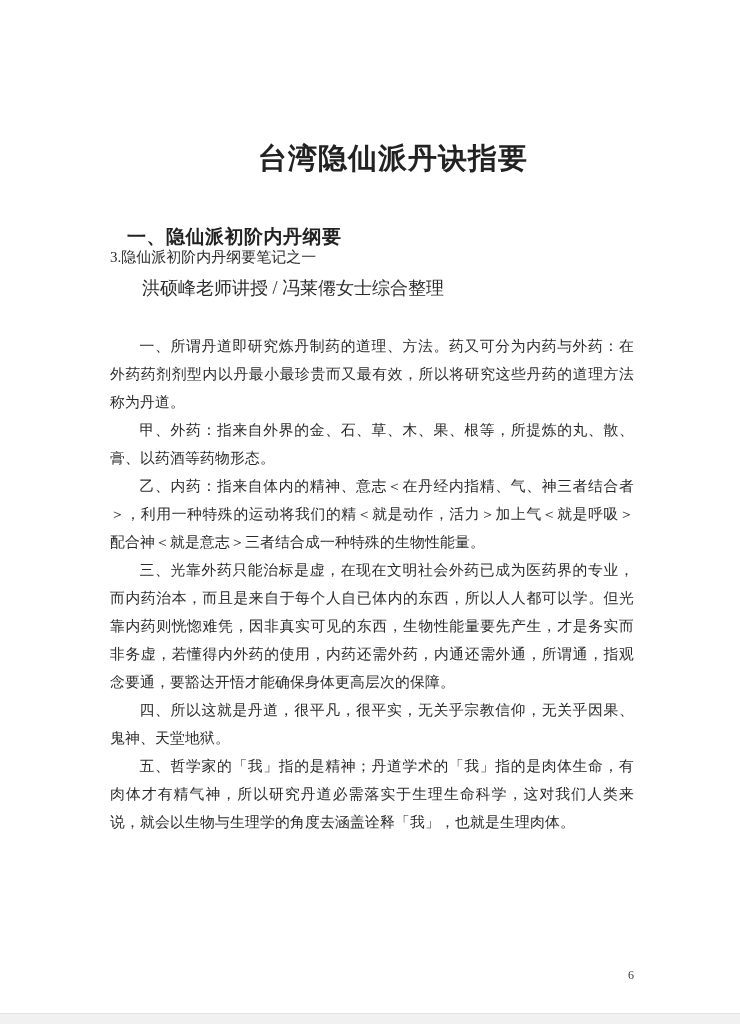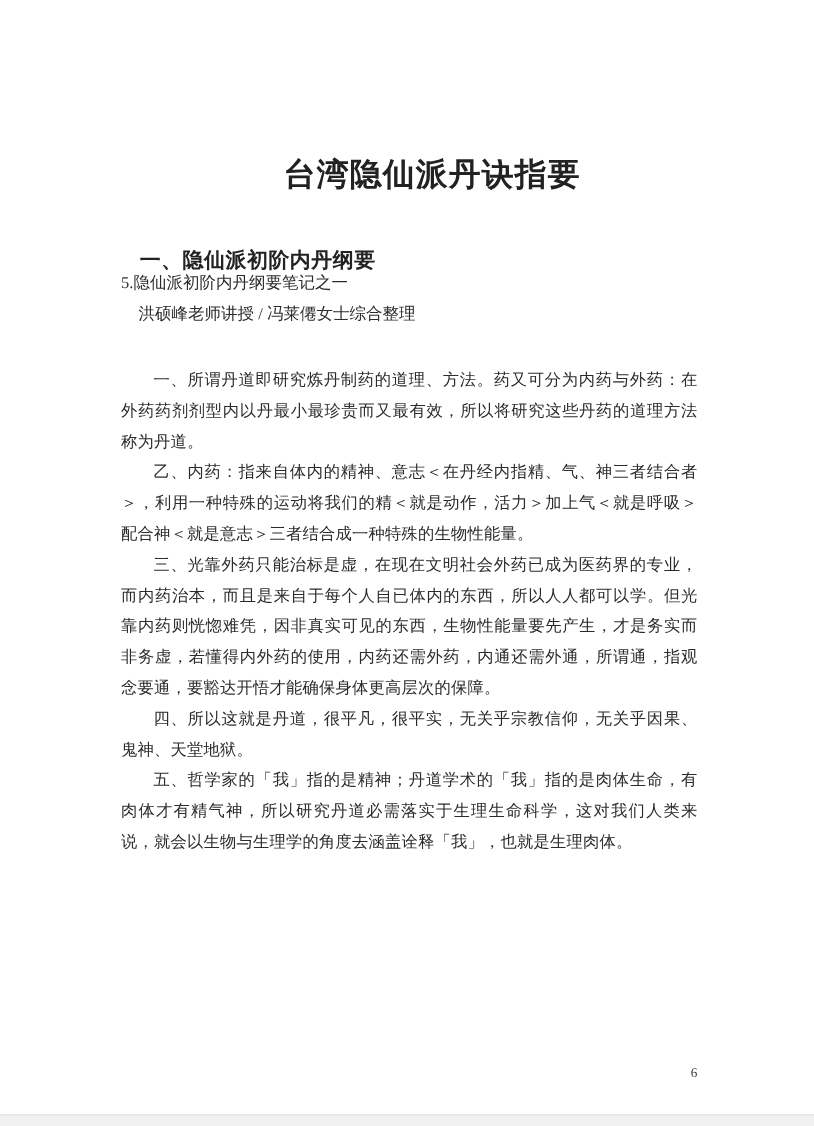--- a/index.html
+++ b/index.html
@@ -45,24 +45,24 @@
     position: absolute;
     top: 248px;
     left: 110px;
     width: 524px;
     font-size: 15px;
     color: #2b2b2b;
   }
   .byline {
     position: absolute;
     top: 276px;
-    left: 96px;
+    left: 106px;
     width: 524px;
     text-indent: 2em;
-    font-size: 15px;
+    font-size: 18px;
     color: #2b2b2b;
   }
   .body-text {
     position: absolute;
     top: 332px;
     left: 110px;
     width: 524px;
   }
   .body-text p {
     margin: 0;
@@ -95,26 +95,27 @@
 </style>
 </head>
 <body>
 
 <div class="page">
 
   <h1 class="doc-title">台湾隐仙派丹诀指要</h1>
 
   <h2 class="section-heading">一、隐仙派初阶内丹纲要</h2>
 
-  <div class="subsection-title">5.隐仙派初阶内丹纲要笔记之一</div>
+  <div class="subsection-title">3.隐仙派初阶内丹纲要笔记之一</div>
 
   <div class="byline">洪硕峰老师讲授 / 冯莱僊女士综合整理</div>
 
   <div class="body-text">
     <p>一、所谓丹道即研究炼丹制药的道理、方法。药又可分为内药与外药：在外药药剂剂型内以丹最小最珍贵而又最有效，所以将研究这些丹药的道理方法称为丹道。</p>
+    <p>甲、外药：指来自外界的金、石、草、木、果、根等，所提炼的丸、散、膏、以药酒等药物形态。</p>
     <p>乙、内药：指来自体内的精神、意志＜在丹经内指精、气、神三者结合者＞，利用一种特殊的运动将我们的精＜就是动作，活力＞加上气＜就是呼吸＞配合神＜就是意志＞三者结合成一种特殊的生物性能量。</p>
     <p>三、光靠外药只能治标是虚，在现在文明社会外药已成为医药界的专业，而内药治本，而且是来自于每个人自已体内的东西，所以人人都可以学。但光靠内药则恍惚难凭，因非真实可见的东西，生物性能量要先产生，才是务实而非务虚，若懂得内外药的使用，内药还需外药，内通还需外通，所谓通，指观念要通，要豁达开悟才能确保身体更高层次的保障。</p>
     <p>四、所以这就是丹道，很平凡，很平实，无关乎宗教信仰，无关乎因果、鬼神、天堂地狱。</p>
     <p>五、哲学家的「我」指的是精神；丹道学术的「我」指的是肉体生命，有肉体才有精气神，所以研究丹道必需落实于生理生命科学，这对我们人类来说，就会以生物与生理学的角度去涵盖诠释「我」，也就是生理肉体。</p>
   </div>
 
   <div class="page-number">6</div>
 
   <div class="page-bottom-edge"></div>
 

